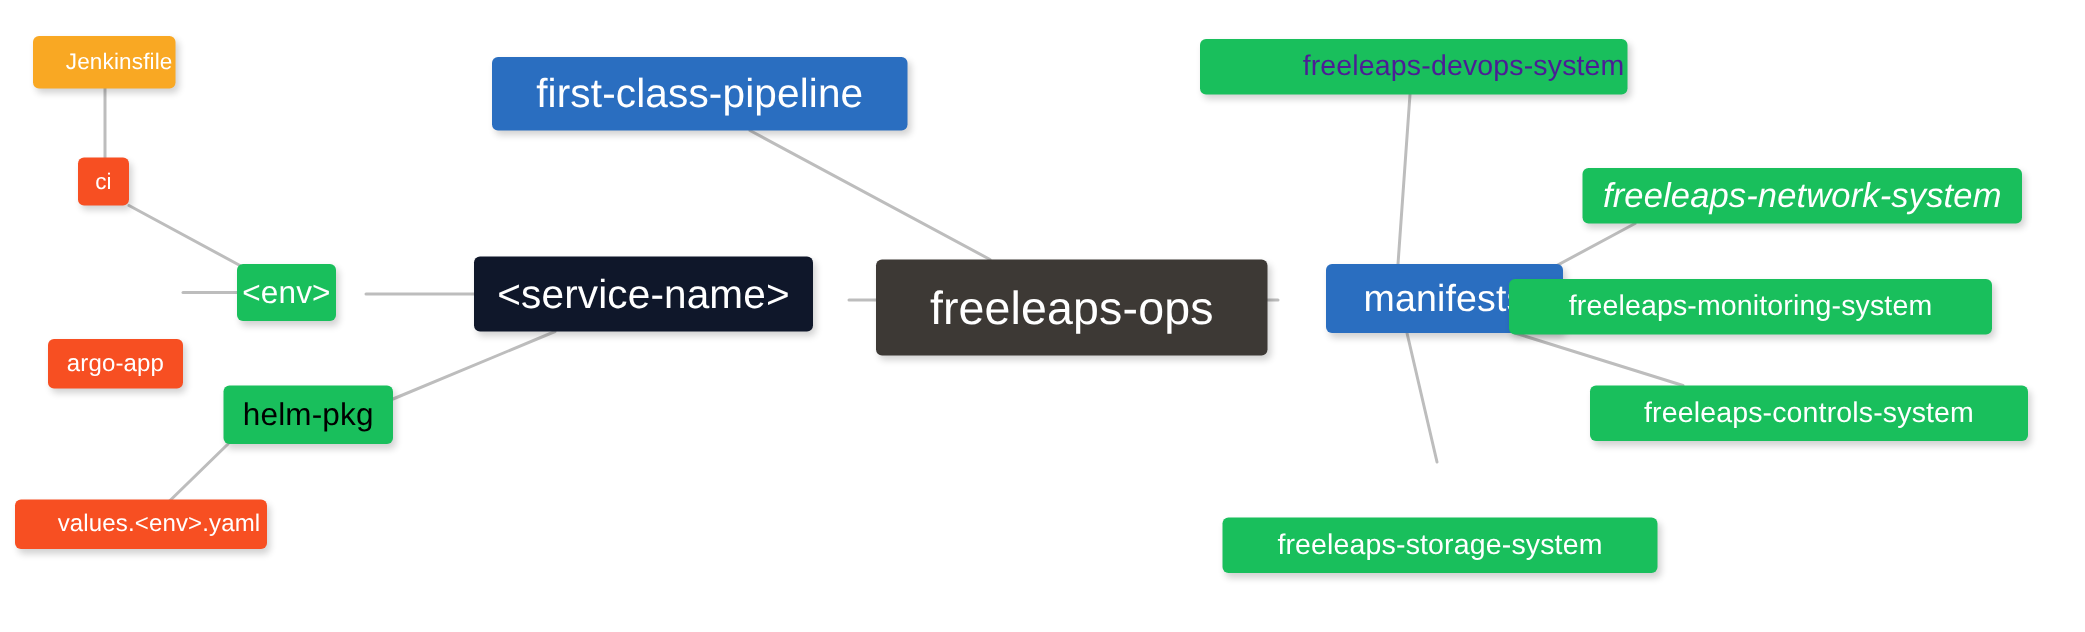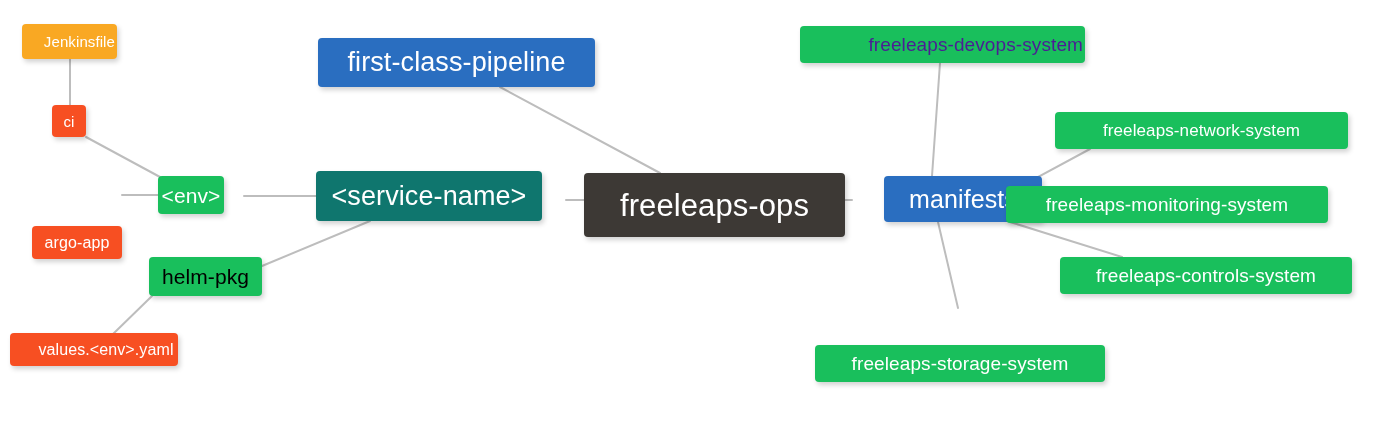--- a/index.html
+++ b/index.html
@@ -76,36 +76,36 @@
       </div>
       <div class="mm-node" style="left: 158px; top: 176px; width: 66px; height: 38px; background: rgb(25, 191, 92); font-size: 21px; color: rgb(255, 255, 255);">
         <span class="mm-label">&lt;env&gt;</span>
       </div>
       <div class="mm-node" style="left: 149px; top: 257px; width: 113px; height: 39px; background: rgb(25, 191, 92); font-size: 21px; color: #000000;">
         <span class="mm-label">helm-pkg</span>
       </div>
       <div class="mm-node" style="left: 10px; top: 333px; width: 168px; height: 33px; background: rgb(247, 79, 34); font-size: 16px; color: rgb(255, 255, 255); padding-left: 24px;">
         <span class="mm-label">values.&lt;env&gt;.yaml</span>
       </div>
-      <div class="mm-node" style="left: 318px; top: 38px; width: 277px; height: 49px; background: rgb(42, 110, 192); font-size: 27px; color: rgb(255, 255, 255);">
+      <div class="mm-node" style="left: 328px; top: 38px; width: 277px; height: 49px; background: rgb(42, 110, 192); font-size: 27px; color: rgb(255, 255, 255);">
         <span class="mm-label">first-class-pipeline</span>
       </div>
-      <div class="mm-node" style="left: 316px; top: 171px; width: 226px; height: 50px; background: #0f766e; font-size: 27px; color: rgb(255, 255, 255);">
+      <div class="mm-node" style="left: 316px; top: 171px; width: 226px; height: 50px; background: #0f172a; font-size: 27px; color: rgb(255, 255, 255);">
         <span class="mm-label">&lt;service-name&gt;</span>
       </div>
       <div class="mm-node" style="left: 584px; top: 173px; width: 261px; height: 64px; background: rgb(61, 57, 53); font-size: 31px; color: rgb(255, 255, 255);">
         <span class="mm-label">freeleaps-ops</span>
       </div>
       <div class="mm-node" style="left: 852px; top: 176px; width: 158px; height: 46px; background: rgb(42, 110, 192); font-size: 25px; color: rgb(255, 255, 255); margin-left: 32px;">
         <span class="mm-label">manifests</span>
       </div>
       <div class="mm-node" style="left: 800px; top: 26px; width: 285px; height: 37px; background: rgb(25, 191, 92); font-size: 19px; color: #4c1d95; justify-content: flex-end;">
         <span class="mm-label">freeleaps-devops-system</span>
       </div>
-      <div class="mm-node" style="left: 1055px; top: 112px; width: 293px; height: 37px; background: rgb(25, 191, 92); font-size: 17px; color: rgb(255, 255, 255);">
+      <div class="mm-node" style="left: 1055px; top: 112px; width: 293px; height: 37px; background: rgb(25, 191, 92); font-size: 23px; color: rgb(255, 255, 255); font-style: italic;">
         <span class="mm-label">freeleaps-network-system</span>
       </div>
       <div class="mm-node" style="left: 1006px; top: 186px; width: 322px; height: 37px; background: rgb(25, 191, 92); font-size: 19px; color: rgb(255, 255, 255);">
         <span class="mm-label">freeleaps-monitoring-system</span>
       </div>
       <div class="mm-node" style="left: 1060px; top: 257px; width: 292px; height: 37px; background: rgb(25, 191, 92); font-size: 19px; color: rgb(255, 255, 255);">
         <span class="mm-label">freeleaps-controls-system</span>
       </div>
       <div class="mm-node" style="left: 815px; top: 308px; width: 290px; height: 37px; background: rgb(25, 191, 92); font-size: 19px; color: rgb(255, 255, 255); margin-top: 37px;">
         <span class="mm-label">freeleaps-storage-system</span>

